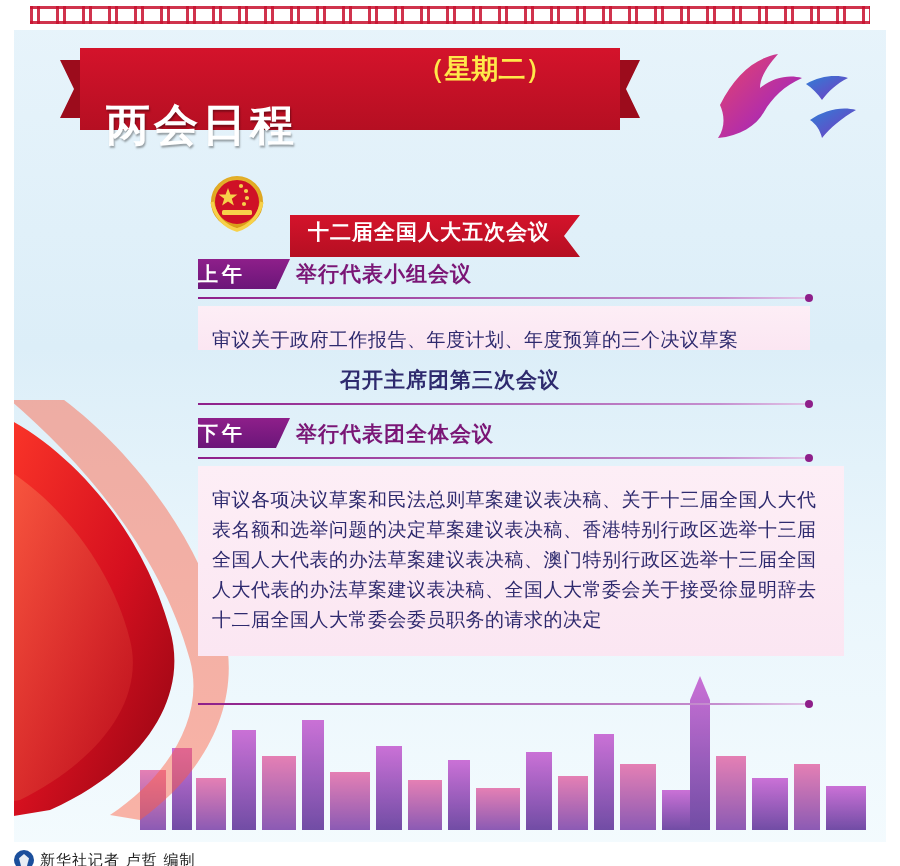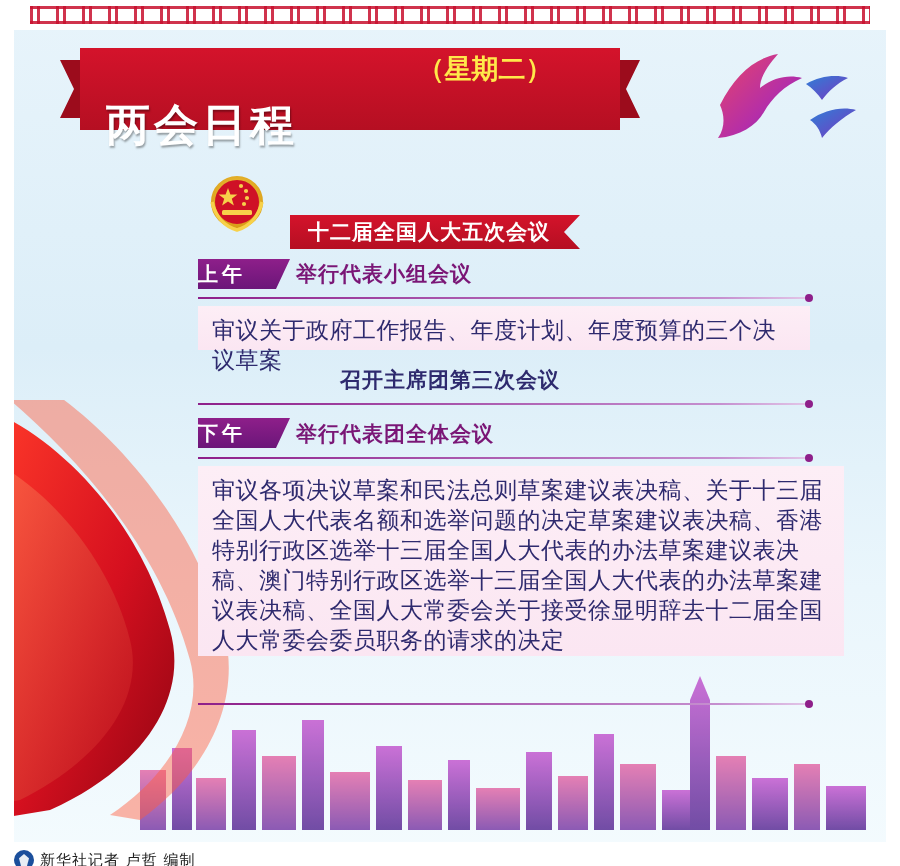--- a/index.html
+++ b/index.html
@@ -76,21 +76,21 @@
   
   .birds{position:absolute;left:660px;top:50px;width:220px;height:110px;}
 
   
   .emblem{position:absolute;left:200px;top:168px;width:74px;height:74px;}
 
   
   .meet-tag{
     position:absolute;left:290px;top:215px;height:34px;
     background:linear-gradient(180deg,#d4132b 0%,#b50f22 100%);
-    padding:0 30px 0 18px;color:#fff;font-size:21px;font-weight:bold;
+    padding:0 30px 8px 18px;color:#fff;font-size:21px;font-weight:bold;
     line-height:34px;letter-spacing:1px;
     clip-path:polygon(0 0,100% 0,calc(100% - 16px) 50%,100% 100%,0 100%);
   }
 
   
   .sess-label{
     position:absolute;height:30px;width:92px;
     background:linear-gradient(180deg,#8e1f8a 0%,#6b1679 100%);
     color:#fff;font-size:20px;font-weight:bold;line-height:30px;
     text-align:left;letter-spacing:4px;
@@ -103,22 +103,22 @@
     position:absolute;height:2px;
     background:linear-gradient(90deg,#8e1f8a 0%,#c58fcf 85%,#e3c7e8 100%);
   }
   .rule .dot{
     position:absolute;right:-3px;top:-3px;width:8px;height:8px;border-radius:50%;
     background:#8e1f8a;
   }
   .body-box{
     position:absolute;
     background:linear-gradient(180deg,#fdeef6 0%,#fbe6f2 100%);
-    color:#2e2a6e;font-size:23px;line-height:30px;letter-spacing:.5px;
-    padding:9px 14px;box-sizing:border-box;
+    color:#2e2a6e;font-size:19px;line-height:30px;letter-spacing:.5px;
+    padding:20px 14px;box-sizing:border-box;font-family:Liberation Mono, monospace;
   }
   .sub-head{
     position:absolute;font-size:21px;font-weight:bold;color:#2e2a6e;letter-spacing:1px;margin-left:44px;
   }
 
   
   .footer{
     position:absolute;left:0;bottom:0;width:900px;height:24px;background:#ffffff;text-align:center;
   }
   .footer-logo{

